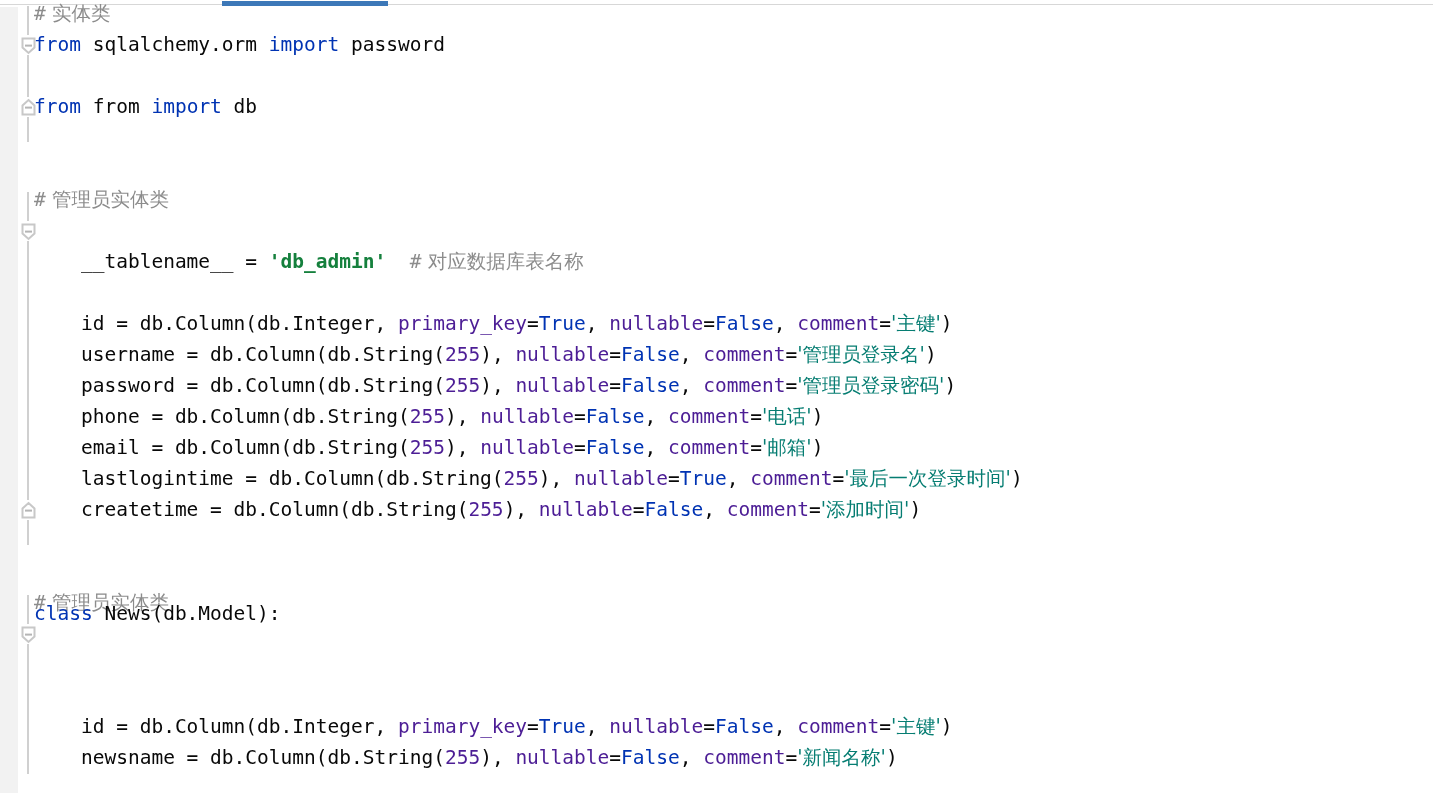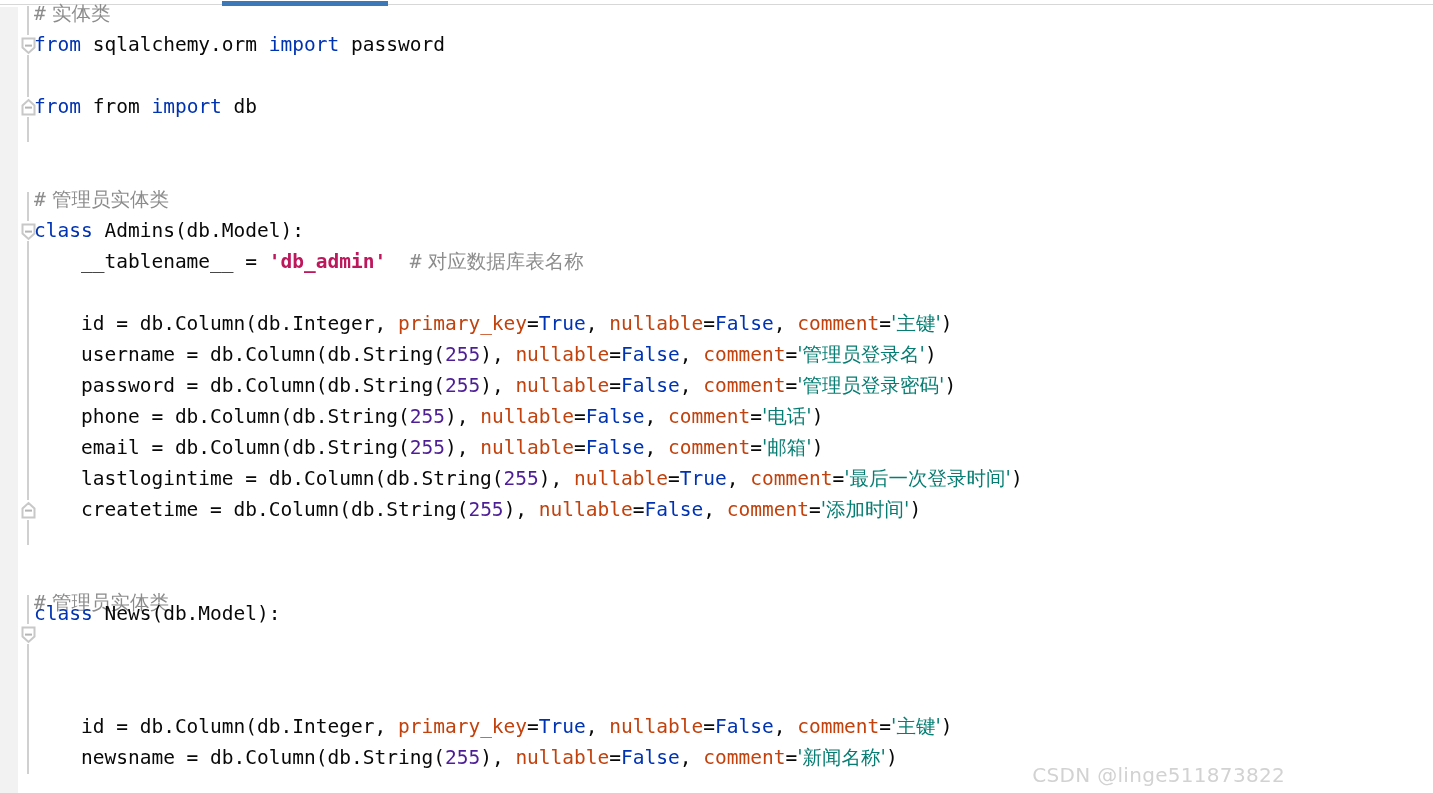--- a/index.html
+++ b/index.html
@@ -98,23 +98,23 @@
     font-family: "DejaVu Sans Mono", "Liberation Mono", monospace;
     letter-spacing: 0px;
     color: #080808;
   }
 
   
   .kw       { color: #0033b3; }
   .plain    { color: #080808; }
   .comment  { color: #8c8c8c; }
   .str      { color: #067d72; text-align: right; }
-  .str-b    { color: #be185d; font-weight: bold; }
+  .str-b    { color: #15803d; font-weight: bold; }
   .num      { color: #4c1d95; }
-  .kwarg    { color: #c2410c; margin-top: 36px; }
+  .kwarg    { color: #4c1d95; margin-top: 36px; }
   .const    { color: #0033b3; }
 
   
   .cjk { font-family: "DejaVu Serif", "Liberation Serif", serif; }
 
   
   #watermark {
     position: absolute;
     right: 12px;
     bottom: 6px;
@@ -180,34 +180,32 @@
     </div>
 
   <div id="code-surface">
       <div class="line" style="top: -9px;"><span class="comment">#</span><span class="comment cjk"> 实体类</span></div>
       <div class="line" style="top: 22px;"><span class="kw">from</span><span class="plain"> sqlalchemy.orm </span><span class="kw">import</span><span class="plain"> password</span></div>
       <div class="line" style="top: 53px;"></div>
       <div class="line" style="top: 84px;"><span class="kw">from</span><span class="plain"> from </span><span class="kw">import</span><span class="plain"> db</span></div>
       <div class="line" style="top: 115px;"></div>
       <div class="line" style="top: 146px;"></div>
       <div class="line" style="top: 177px; text-align: center;"><span class="comment">#</span><span class="comment cjk"> 管理员实体类</span></div>
-      <div class="line" style="top: 208px;"><span class="kw">class</span><span class="plain"> Admins(db.Model):</span></div>
       <div class="line" style="top: 239px;"><span class="plain">    __tablename__ = </span><span class="str-b">'db_admin'</span><span class="plain">  </span><span class="comment">#</span><span class="comment cjk"> 对应数据库表名称</span></div>
       <div class="line" style="top: 270px;"></div>
       <div class="line" style="top: 301px;"><span class="plain">    id = db.Column(db.Integer, </span><span class="kwarg">primary_key</span><span class="plain">=</span><span class="const">True</span><span class="plain">, </span><span class="kwarg">nullable</span><span class="plain">=</span><span class="const">False</span><span class="plain">, </span><span class="kwarg">comment</span><span class="plain">=</span><span class="str cjk">'主键'</span><span class="plain">)</span></div>
       <div class="line" style="top: 332px;"><span class="plain">    username = db.Column(db.String(</span><span class="num">255</span><span class="plain">), </span><span class="kwarg">nullable</span><span class="plain">=</span><span class="const">False</span><span class="plain">, </span><span class="kwarg">comment</span><span class="plain">=</span><span class="str cjk">'管理员登录名'</span><span class="plain">)</span></div>
       <div class="line" style="top: 363px;"><span class="plain">    password = db.Column(db.String(</span><span class="num">255</span><span class="plain">), </span><span class="kwarg">nullable</span><span class="plain">=</span><span class="const">False</span><span class="plain">, </span><span class="kwarg">comment</span><span class="plain">=</span><span class="str cjk">'管理员登录密码'</span><span class="plain">)</span></div>
       <div class="line" style="top: 394px;"><span class="plain">    phone = db.Column(db.String(</span><span class="num">255</span><span class="plain">), </span><span class="kwarg">nullable</span><span class="plain">=</span><span class="const">False</span><span class="plain">, </span><span class="kwarg">comment</span><span class="plain">=</span><span class="str cjk">'电话'</span><span class="plain">)</span></div>
       <div class="line" style="top: 425px;"><span class="plain">    email = db.Column(db.String(</span><span class="num">255</span><span class="plain">), </span><span class="kwarg">nullable</span><span class="plain">=</span><span class="const">False</span><span class="plain">, </span><span class="kwarg">comment</span><span class="plain">=</span><span class="str cjk">'邮箱'</span><span class="plain">)</span></div>
       <div class="line" style="top: 456px;"><span class="plain">    lastlogintime = db.Column(db.String(</span><span class="num">255</span><span class="plain">), </span><span class="kwarg">nullable</span><span class="plain">=</span><span class="const">True</span><span class="plain">, </span><span class="kwarg">comment</span><span class="plain">=</span><span class="str cjk">'最后一次登录时间'</span><span class="plain">)</span></div>
       <div class="line" style="top: 487px;"><span class="plain">    createtime = db.Column(db.String(</span><span class="num">255</span><span class="plain">), </span><span class="kwarg">nullable</span><span class="plain">=</span><span class="const">False</span><span class="plain">, </span><span class="kwarg">comment</span><span class="plain">=</span><span class="str cjk">'添加时间'</span><span class="plain">)</span></div>
       <div class="line" style="top: 518px;"></div>
       <div class="line" style="top: 549px;"></div>
       <div class="line" style="top: 580px;"><span class="comment">#</span><span class="comment cjk"> 管理员实体类</span></div>
       <div class="line" style="top: 591px;"><span class="kw">class</span><span class="plain"> News(db.Model):</span></div>
       <div class="line" style="top: 673px;"></div>
       <div class="line" style="top: 704px;"><span class="plain">    id = db.Column(db.Integer, </span><span class="kwarg">primary_key</span><span class="plain">=</span><span class="const">True</span><span class="plain">, </span><span class="kwarg">nullable</span><span class="plain">=</span><span class="const">False</span><span class="plain">, </span><span class="kwarg">comment</span><span class="plain">=</span><span class="str cjk">'主键'</span><span class="plain">)</span></div>
       <div class="line" style="top: 735px;"><span class="plain">    newsname = db.Column(db.String(</span><span class="num">255</span><span class="plain">), </span><span class="kwarg">nullable</span><span class="plain">=</span><span class="const">False</span><span class="plain">, </span><span class="kwarg">comment</span><span class="plain">=</span><span class="str cjk">'新闻名称'</span><span class="plain">)</span></div>
     </div>
 
-  <div id="watermark">CSDN @linge511873822</div>
 
 </div>
 
 </body></html>

